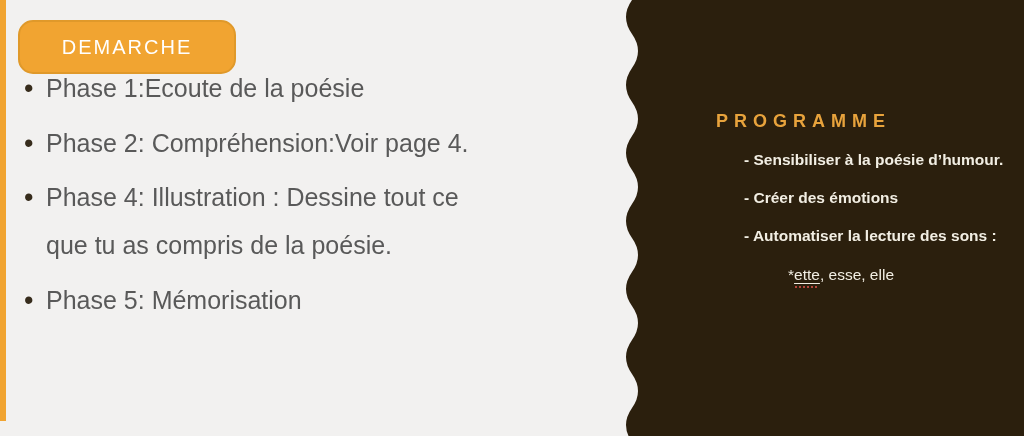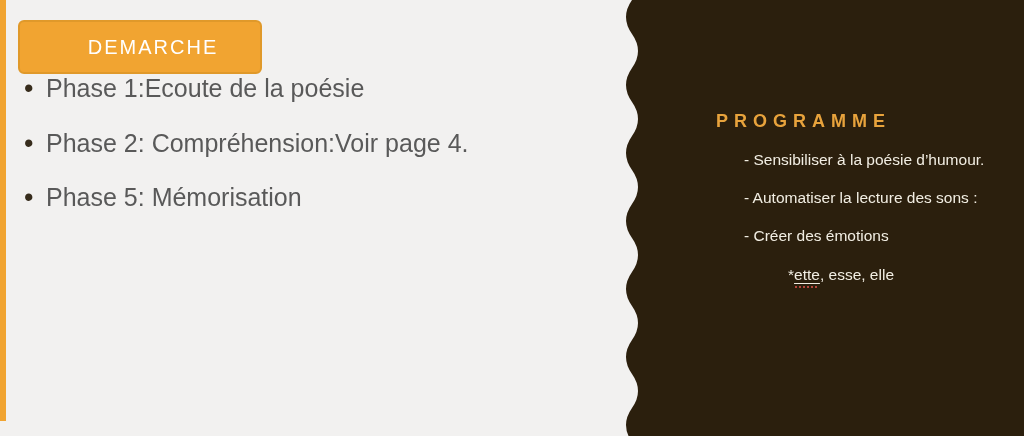--- a/index.html
+++ b/index.html
@@ -4,22 +4,22 @@
 <style>
   html,body{margin:0;padding:0;background:#fff;}
   .slide{
     position:relative;width:1024px;height:436px;overflow:hidden;
     background:var(--bg-light);
     font-family:"Liberation Sans", sans-serif;
   }
   .accent-bar{position:absolute;left:0;top:0;width:6px;height:421px;background:var(--orange);}
   .badge{
     position:absolute;left:18px;top:20px;width:214px;height:50px;
-    background:var(--orange);border:2px solid var(--orange-border);border-radius:6px;
-    display:flex;align-items:center;justify-content:center;padding-left:26px;
+    background:var(--orange);border:2px solid var(--orange-border);border-radius:15px;
+    display:flex;align-items:center;justify-content:center;
   }
   .badge span{color:#ffffff;font-size:20px;letter-spacing:2px;}
   .phases{
     position:absolute;left:24px;top:64px;margin:0;padding:0;list-style:none;width:605px;
   }
   .phases li{
     position:relative;padding-left:22px;margin:0 0 6.5px 0;
     font-size:25px;line-height:48px;color:var(--text-gray);
   }
   .phases li::before{
@@ -28,21 +28,21 @@
   }
   .right-panel{position:absolute;left:610px;top:0;width:414px;height:436px;}
   .right-panel svg{position:absolute;left:0;top:0;width:414px;height:436px;display:block;}
   .prog{position:absolute;left:0;top:99px;width:100%;color:var(--text-cream);}
   .prog-title{
     margin:12px 0 0 106px;font-size:18px;font-weight:bold;
     letter-spacing:6px;color:var(--gold);
   }
   #prog-items{margin-top:10px;}
   .prog-item{
-    margin:17px 0 0 134px;font-size:15.5px;line-height:21px;white-space:pre-wrap;
+    margin:17px 0 0 134px;font-size:15.5px;line-height:21px;white-space:pre-wrap;font-weight:bold;
   }
   .star-line{
     margin:18px 0 0 178px;font-size:15.5px;line-height:21px;white-space:pre-wrap;
   }
   .star-line + .star-line{}
   .seg-u{
     text-decoration:underline;
     text-underline-offset:3px;
     text-decoration-thickness:1px;
   }
@@ -58,38 +58,39 @@
 <div class="slide">
   <div class="accent-bar"></div>
 
   <div class="badge">
     <span>DEMARCHE</span>
   </div>
 
   <ul class="phases" id="phase-list">
       <li>Phase 1:Ecoute de la poésie</li>
       <li>Phase 2: Compréhension:Voir page 4.</li>
+      <li>Phase 4: Illustration : Dessine tout ce<br>que tu as compris de la poésie.</li>
       <li>Phase 5: Mémorisation</li>
     </ul>
 
   <div class="right-panel">
     <svg viewBox="0 0 414 436" preserveAspectRatio="none">
       <path d="M 22 442
                q -12 -17 0 -34 q 12 -17 0 -34
                q -12 -17 0 -34 q 12 -17 0 -34
                q -12 -17 0 -34 q 12 -17 0 -34
                q -12 -17 0 -34 q 12 -17 0 -34
                q -12 -17 0 -34 q 12 -17 0 -34
                q -12 -17 0 -34 q 12 -17 0 -34
                q -12 -17 0 -34
                L 414 0 L 414 442 Z" fill="#2B1F0D"></path>
     </svg>
     <div class="prog">
       <h2 class="prog-title">PROGRAMME</h2>
       <div id="prog-items">
           <div class="prog-item">- Sensibiliser à la poésie d’humour.</div>
+          <div class="prog-item">- Créer des émotions</div>
           <div class="prog-item">- Automatiser la lecture des sons :</div>
-          <div class="prog-item">- Créer des émotions</div>
           <div class="star-line"><span>*</span><span class="seg-u seg-sq">ette</span><span>, esse, elle</span></div>
         </div>
     </div>
   </div>
 </div>
 
 </body></html>

